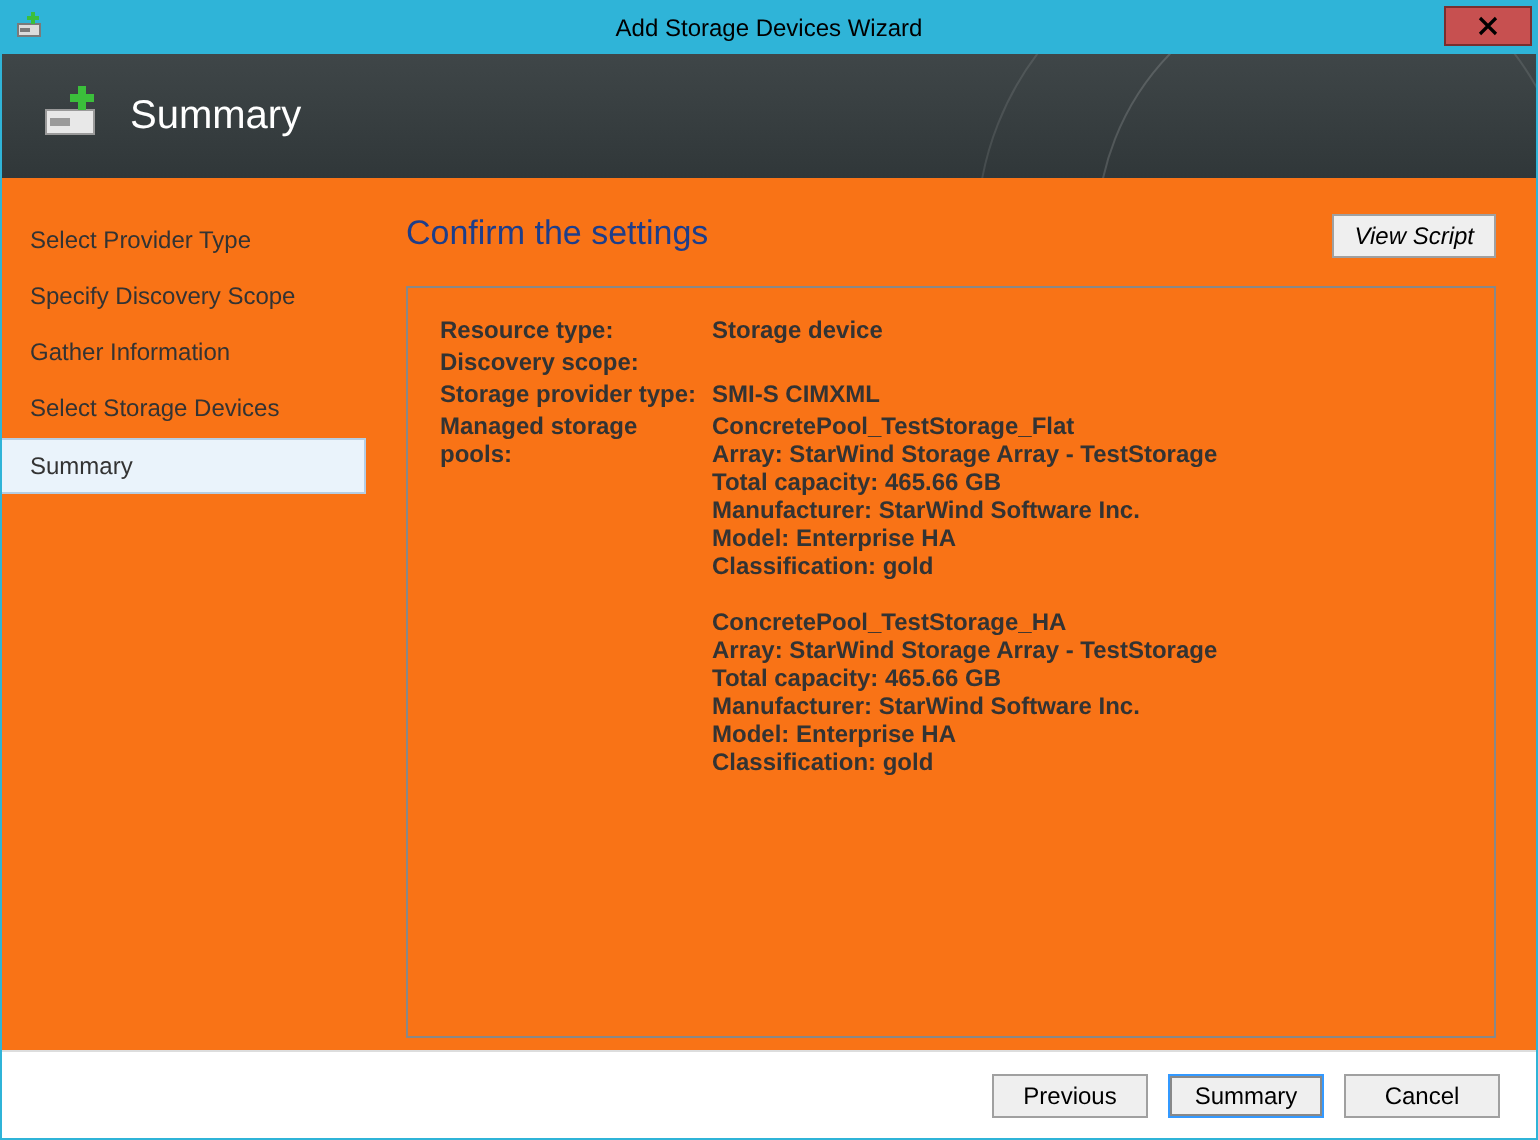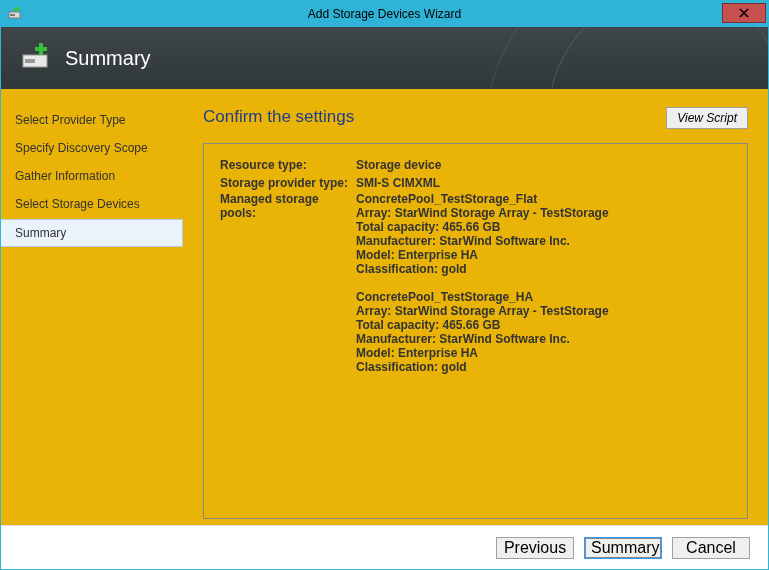--- a/index.html
+++ b/index.html
@@ -7,34 +7,34 @@
   body { background: #fff; }
   .window { width: 769px; height: 570px; border: 1px solid #2fb4d8; display: flex; flex-direction: column; background: #fff; }
   .titlebar { height: 26px; background: #2fb4d8; display: flex; align-items: center; position: relative; justify-content: center; }
   .titlebar .title { position: absolute; left: 50%; transform: translateX(-50%); color: #000; font-size: 12px; }
   .titlebar .icon { margin-left: 6px; }
   .titlebar .close { margin-left: auto; width: 44px; height: 20px; background: #c75050; border: 1px solid #7a2e2e; display: flex; align-items: center; justify-content: center; color: #000; font-weight: bold; margin-right: 2px; margin-top: -2px; }
   .header { height: 62px; background: linear-gradient(#3f4648, #303739); display: flex; align-items: center; padding-left: 20px; color: #fff; overflow: hidden; position: relative; }
   .header .swirl { position: absolute; right: -40px; top: -40px; width: 260px; height: 260px; opacity: 0.15; border: 1px solid #fff; border-radius: 50%; }
   .header .swirl2 { position: absolute; right: -20px; top: -60px; width: 300px; height: 300px; opacity: 0.1; border: 1px solid #fff; border-radius: 50%; }
   .header-title { font-size: 20px; font-weight: 300; margin-left: 12px; color: #fff; }
-  .body { flex: 1; display: flex; background: #eab308; min-height: 0; }
+  .body { flex: 1; display: flex; background: #f97316; min-height: 0; }
   .sidebar { width: 182px; padding: 18px 0 0 0; border-right: 0; }
   .step { padding: 6px 14px; font-size: 12px; color: #333; cursor: default; margin-bottom: 2px; }
   .step.selected { background: #eaf3fb; border: 1px solid #b6cde2; border-left: 0; margin-left: 0; }
   .main { flex: 1; padding: 18px 20px 6px 20px; display: flex; flex-direction: column; min-height: 0; }
   .main-heading { color: #1e3e8a; font-size: 17px; font-weight: 400; flex: 1; }
   .heading-row { display: flex; align-items: flex-start; margin-bottom: 14px; }
   .view-script { height: 22px; font-size: 12px; padding: 0 10px; background: #efefef; border: 1px solid #a0a0a0; cursor: pointer; font-style: italic; }
   .details-box { border: 1px solid #888; flex: 1; padding: 14px 16px; overflow: auto; min-height: 0; }
   .row { display: flex; margin-bottom: 2px; font-weight: bold; }
   .lbl { width: 136px; color: #333; flex: 0 0 auto; }
   .val { flex: 1; white-space: pre-line; color: #333; }
   .footer { height: 44px; border-top: 1px solid #ddd; display: flex; align-items: center; justify-content: flex-end; padding: 0 18px; gap: 10px; background: #fff; }
-  .btn { width: 78px; height: 22px; font-size: 16px; background: #efefef; border: 1px solid #a0a0a0; cursor: pointer; }
+  .btn { width: 78px; height: 22px; font-size: 12px; background: #efefef; border: 1px solid #a0a0a0; cursor: pointer; }
   .btn.default { border: 1px solid #3399ff; box-shadow: inset 0 0 0 1px #888; }
   .box-icon { display: inline-block; }
 </style>
 </head>
 <body>
 
 <div class="window">
   <div class="titlebar">
     <span class="icon box-icon">
       <svg width="16" height="16" viewBox="0 0 16 16">
@@ -83,20 +83,21 @@
       <div class="heading-row">
         <div class="main-heading">Confirm the settings</div>
         <button class="view-script">View Script</button>
       </div>
       <div class="details-box">
         <div class="row">
           <div class="lbl">Resource type:</div>
           <div class="val">Storage device</div>
         </div>
         <div class="row">
+          <div class="lbl">Discovery scope:</div>
         </div>
         <div class="row">
           <div class="lbl">Storage provider type:</div>
           <div class="val">SMI-S CIMXML</div>
         </div>
         <div class="row">
           <div class="lbl">Managed storage pools:</div>
           <div class="val">ConcretePool_TestStorage_Flat
 Array: StarWind Storage Array - TestStorage
 Total capacity: 465.66 GB

